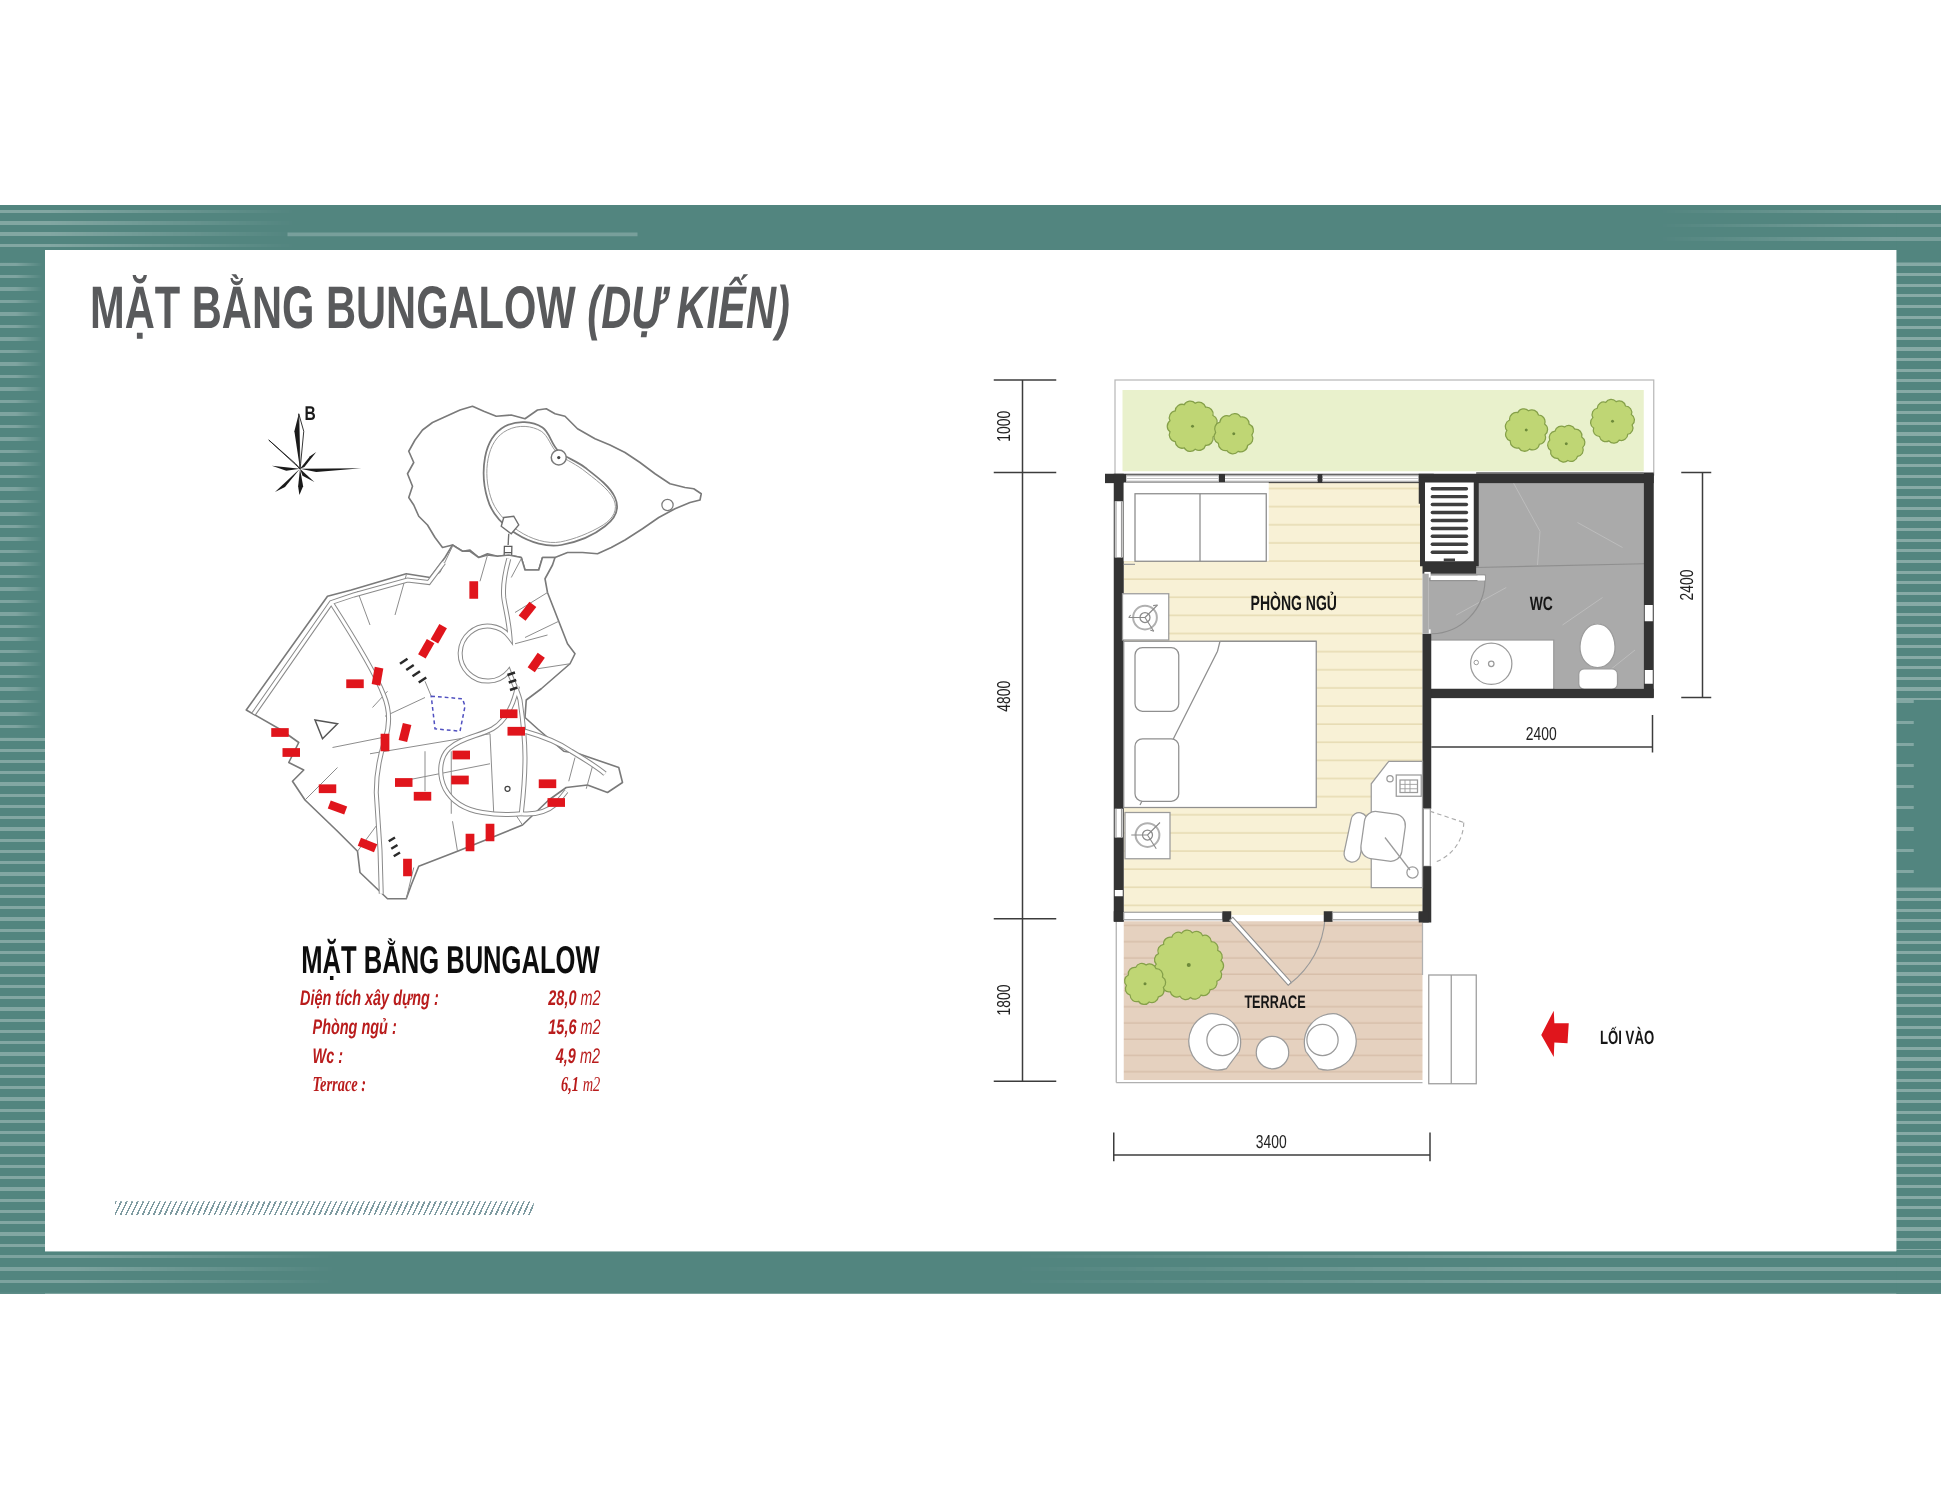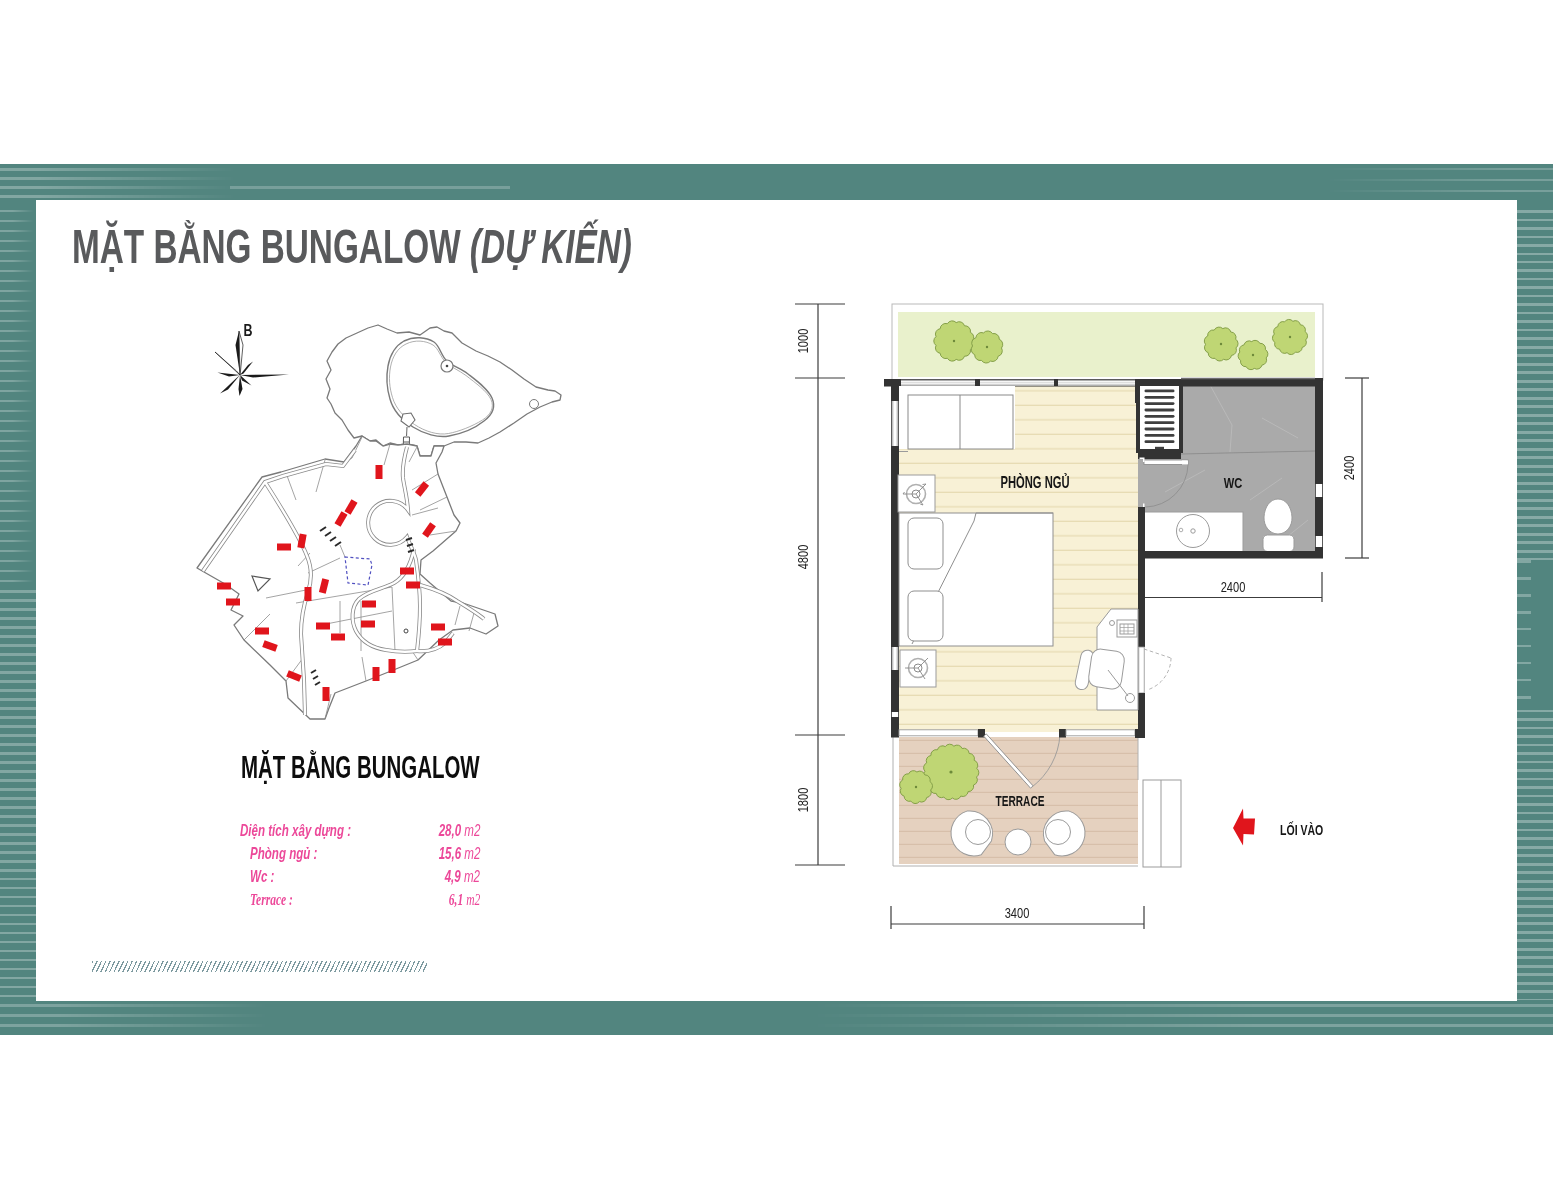--- a/index.html
+++ b/index.html
@@ -164,21 +164,21 @@
 
   <path d="M345,557 L370,559 L372,565 L368,585 L348,583 Z" fill="none" stroke="#5050c0" stroke-width="1.2" stroke-dasharray="3 2.4"></path>
 
   <path d="M252,576 L270,579 L258,591 Z" fill="#ffffff" stroke="#555" stroke-width="1.2"></path>
 
   <circle cx="406" cy="631" r="2" fill="#ffffff" stroke="#444" stroke-width="1"></circle>
 </svg>
 
 <div class="abs" style="left:241px;top:750px;font-size:31px;font-weight:bold;color:#0d0d0d;transform:scaleX(0.66);transform-origin:0 0;white-space:nowrap;">MẶT BẰNG BUNGALOW</div>
 
-<div class="abs" style="left:240px;top:821px;width:240px;font-weight:bold;font-style:italic;color:#ec4899;">
+<div class="abs" style="left:240px;top:789px;width:240px;font-weight:bold;font-style:italic;color:#b91c1c;">
   <div style="position:relative;height:23px;">
       <span style="position:absolute;left:0;font-size:17px;transform:scaleX(0.68);transform-origin:0 0;white-space:nowrap;">Diện tích xây dựng :</span>
       <span style="position:absolute;right:0;font-size:17px;white-space:nowrap;transform:scaleX(0.68);transform-origin:100% 0;">28,0 <span style="font-weight:normal;">m2</span></span>
     </div>
   <div style="position:relative;height:23px;text-align:center;">
       <span style="position:absolute;left:10px;font-size:17px;transform:scaleX(0.68);transform-origin:0 0;white-space:nowrap;">Phòng ngủ :</span>
       <span style="position:absolute;right:0;font-size:17px;white-space:nowrap;transform:scaleX(0.68);transform-origin:100% 0;">15,6 <span style="font-weight:normal;">m2</span></span>
     </div>
   <div style="position:relative;height:23px;text-align:center;">
       <span style="position:absolute;left:10px;font-size:17px;transform:scaleX(0.68);transform-origin:0 0;white-space:nowrap;">Wc :</span>

